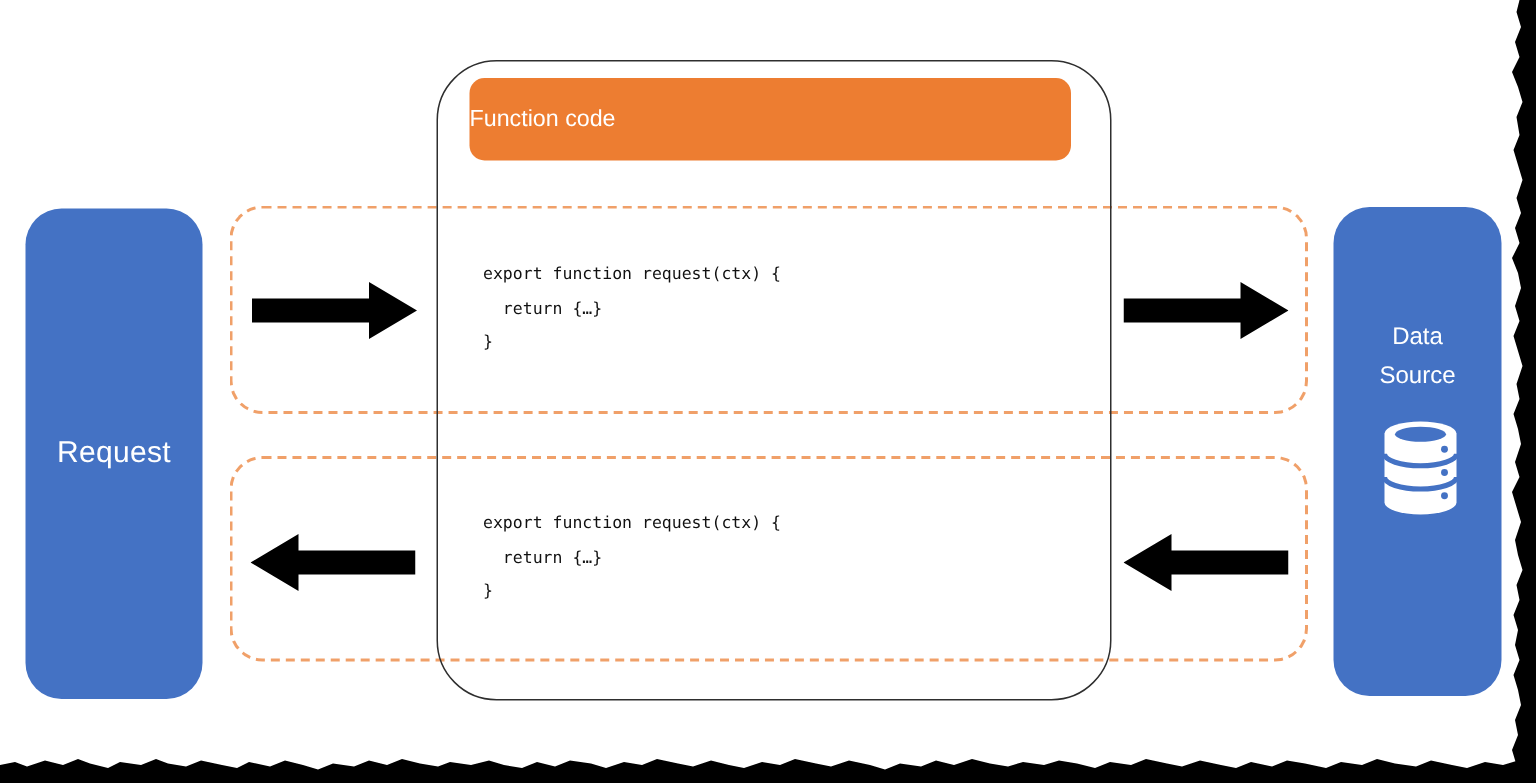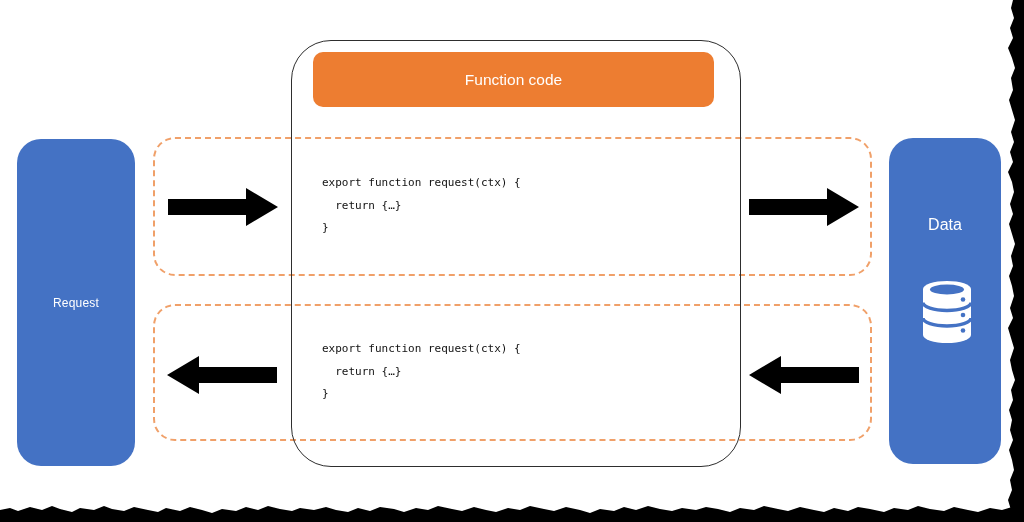--- a/index.html
+++ b/index.html
@@ -8,34 +8,34 @@
     font-family:"Liberation Sans",sans-serif;overflow:hidden;
   }
   .abs{position:absolute;}
   .blue-box{
     background:#4472C4;border-radius:24px;color:#ffffff;
   }
   .request-box{
     left:17px;top:139px;width:118px;height:327px;
     display:flex;align-items:center;justify-content:center;
   }
-  .request-box .label{font-size:12px;letter-spacing:.2px;}
+  .request-box .label{font-size:20px;letter-spacing:.2px;}
   .datasource-box{left:889px;top:138px;width:112px;height:326px;}
   .ds-labels{
     position:absolute;left:0;top:74px;width:100%;text-align:center;
     font-size:16px;line-height:26px;
   }
   .db-icon{position:absolute;left:30px;top:142px;}
   .container-box{
     left:291px;top:40px;width:448px;height:425px;
     border:1.3px solid #2e2e2e;border-radius:40px;background:transparent;
   }
   .fncode-header{
     left:313px;top:52px;width:401px;height:55px;background:#ED7D31;
-    border-radius:10px;display:flex;align-items:center;justify-content:center;
+    border-radius:10px;display:flex;align-items:center;justify-content:flex-start;
   }
   .fncode-header .label{color:#ffffff;font-size:15.5px;}
   .dashed-region{
     border:2px dashed #F0A069;border-radius:22px;background:transparent;
   }
   .dashed-top{left:153px;top:137px;width:715px;height:135px;}
   .dashed-bottom{left:153px;top:304px;width:715px;height:133px;}
   .code-block{
     color:#111111;font-family:"DejaVu Sans Mono","Liberation Mono",monospace;
     font-size:11px;line-height:22.5px;
@@ -61,20 +61,21 @@
     <span class="label">Function code</span>
   </div>
 
   <div class="abs blue-box request-box">
     <span class="label">Request</span>
   </div>
 
   <div class="abs blue-box datasource-box">
     <div class="ds-labels">
       <div>Data</div>
+      <div>Source</div>
     </div>
     <svg class="db-icon" width="56" height="64" viewBox="0 0 56 64">
       <path d="M4,9 A24,8 0 0 1 52,9 L52,55 A24,8 0 0 1 4,55 Z" fill="#ffffff"></path>
       <ellipse cx="28" cy="9.5" rx="17" ry="5" fill="#4472C4"></ellipse>
       <path d="M4,22.5 A24,8 0 0 0 52,22.5" fill="none" stroke="#4472C4" stroke-width="3.4"></path>
       <path d="M4,38 A24,8 0 0 0 52,38" fill="none" stroke="#4472C4" stroke-width="3.4"></path>
       <circle cx="44" cy="19.5" r="2.3" fill="#4472C4"></circle>
       <circle cx="44" cy="35" r="2.3" fill="#4472C4"></circle>
       <circle cx="44" cy="50.5" r="2.3" fill="#4472C4"></circle>
     </svg>

